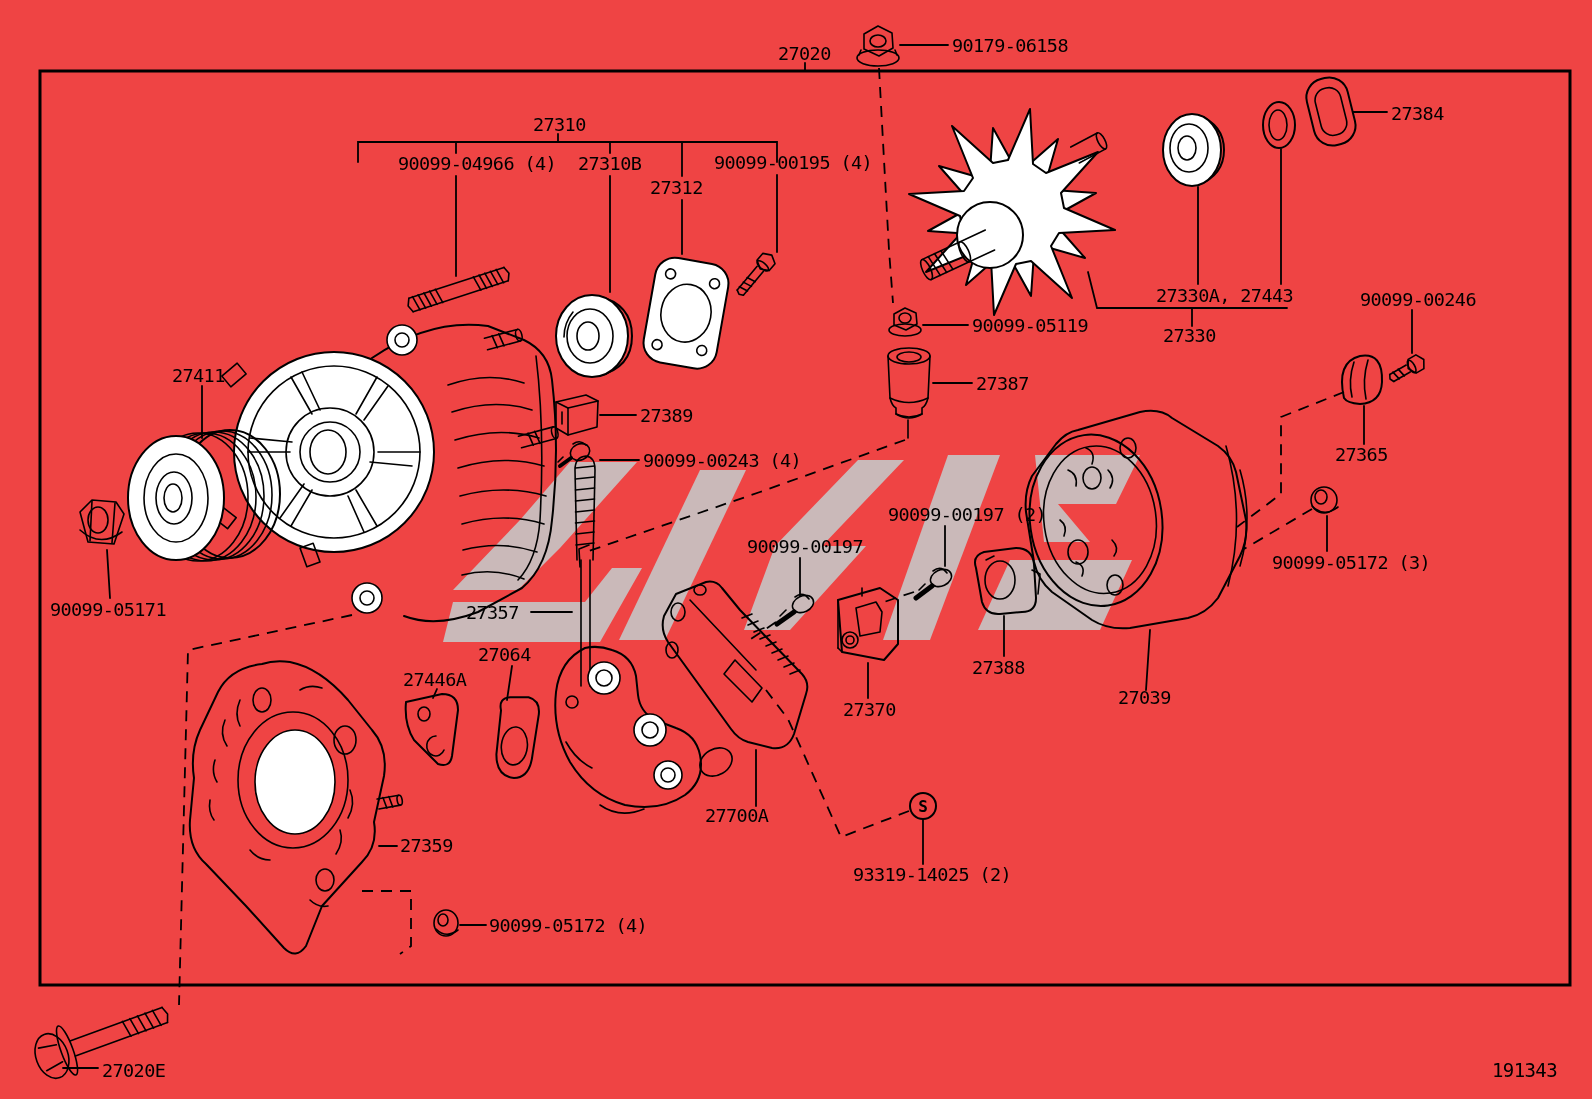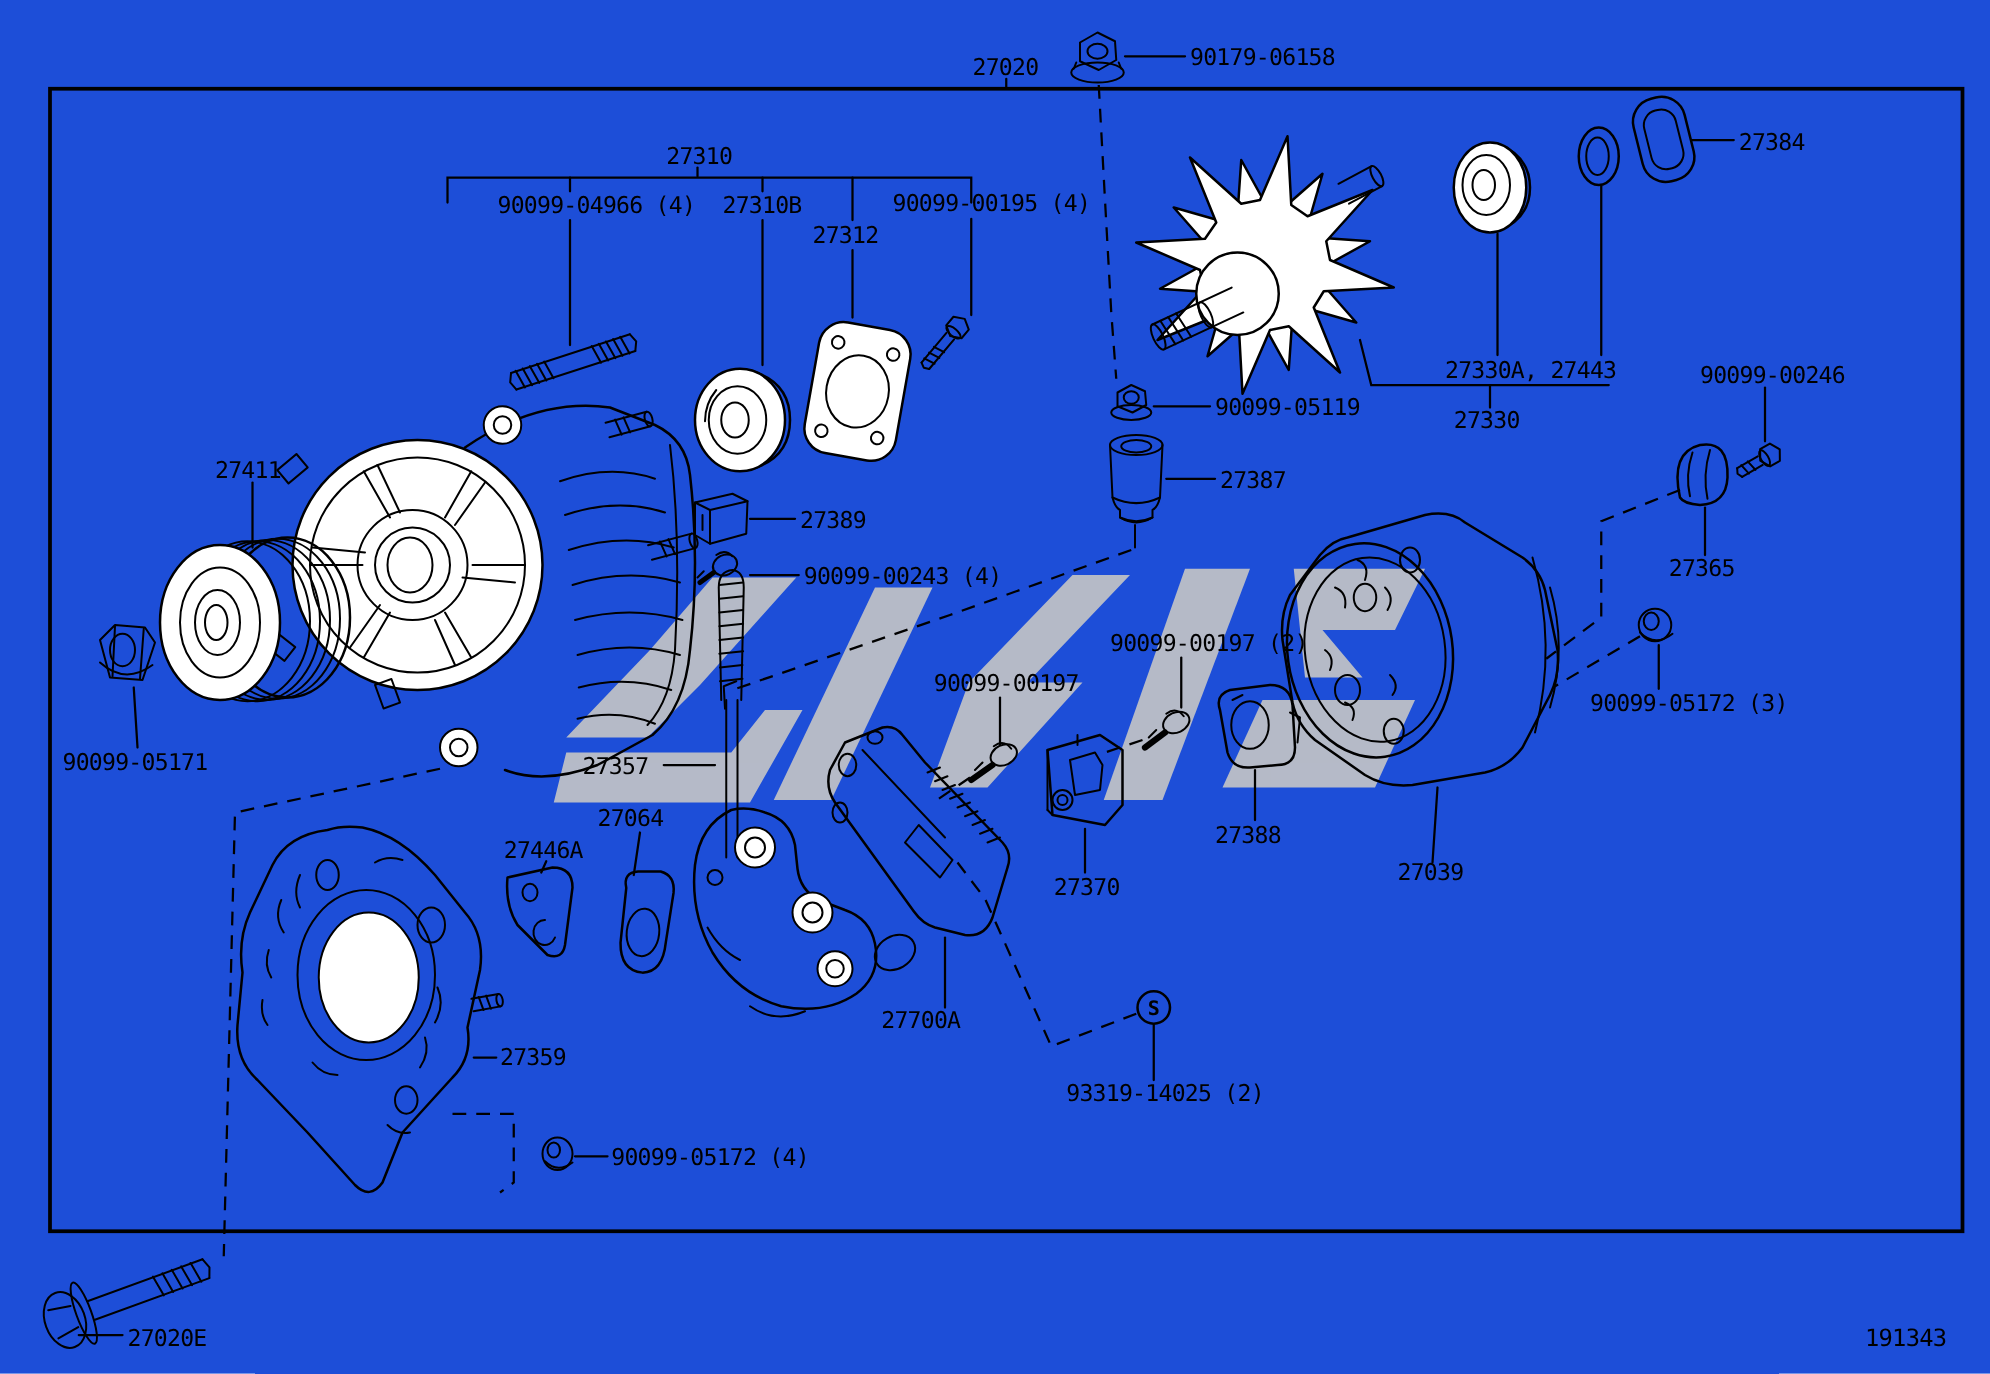--- a/index.html
+++ b/index.html
@@ -1,16 +1,16 @@
 <!DOCTYPE html>
 <html><head>
 <meta charset="utf-8">
 <style>
   html,body{margin:0;padding:0;background:#fff;}
-  #stage{position:relative;width:1592px;height:1099px;background:#1d4ed8;overflow:hidden;}
+  #stage{position:relative;width:1592px;height:1099px;background:#ef4444;overflow:hidden;}
   svg{display:block;}
   .ln{stroke:#000;stroke-width:2;fill:none;stroke-linecap:round;stroke-linejoin:round;}
   .ln2{stroke:#000;stroke-width:1.6;fill:none;stroke-linecap:round;stroke-linejoin:round;}
   .lead{stroke:#000;stroke-width:1.8;fill:none;stroke-linecap:round;}
   .dash{stroke:#000;stroke-width:1.8;fill:none;stroke-dasharray:11 8;stroke-linecap:butt;}
   .fw{fill:#fff;}
   .wm{fill:#c6c6c6;stroke:none;}
   .border{stroke:#000;stroke-width:3;fill:none;}
   text{font-family:"DejaVu Sans Mono","Liberation Mono",monospace;font-size:18.5px;fill:#000;letter-spacing:-0.6px;}
   text.smark{font-size:16px;font-weight:bold;text-anchor:middle;letter-spacing:0;}

